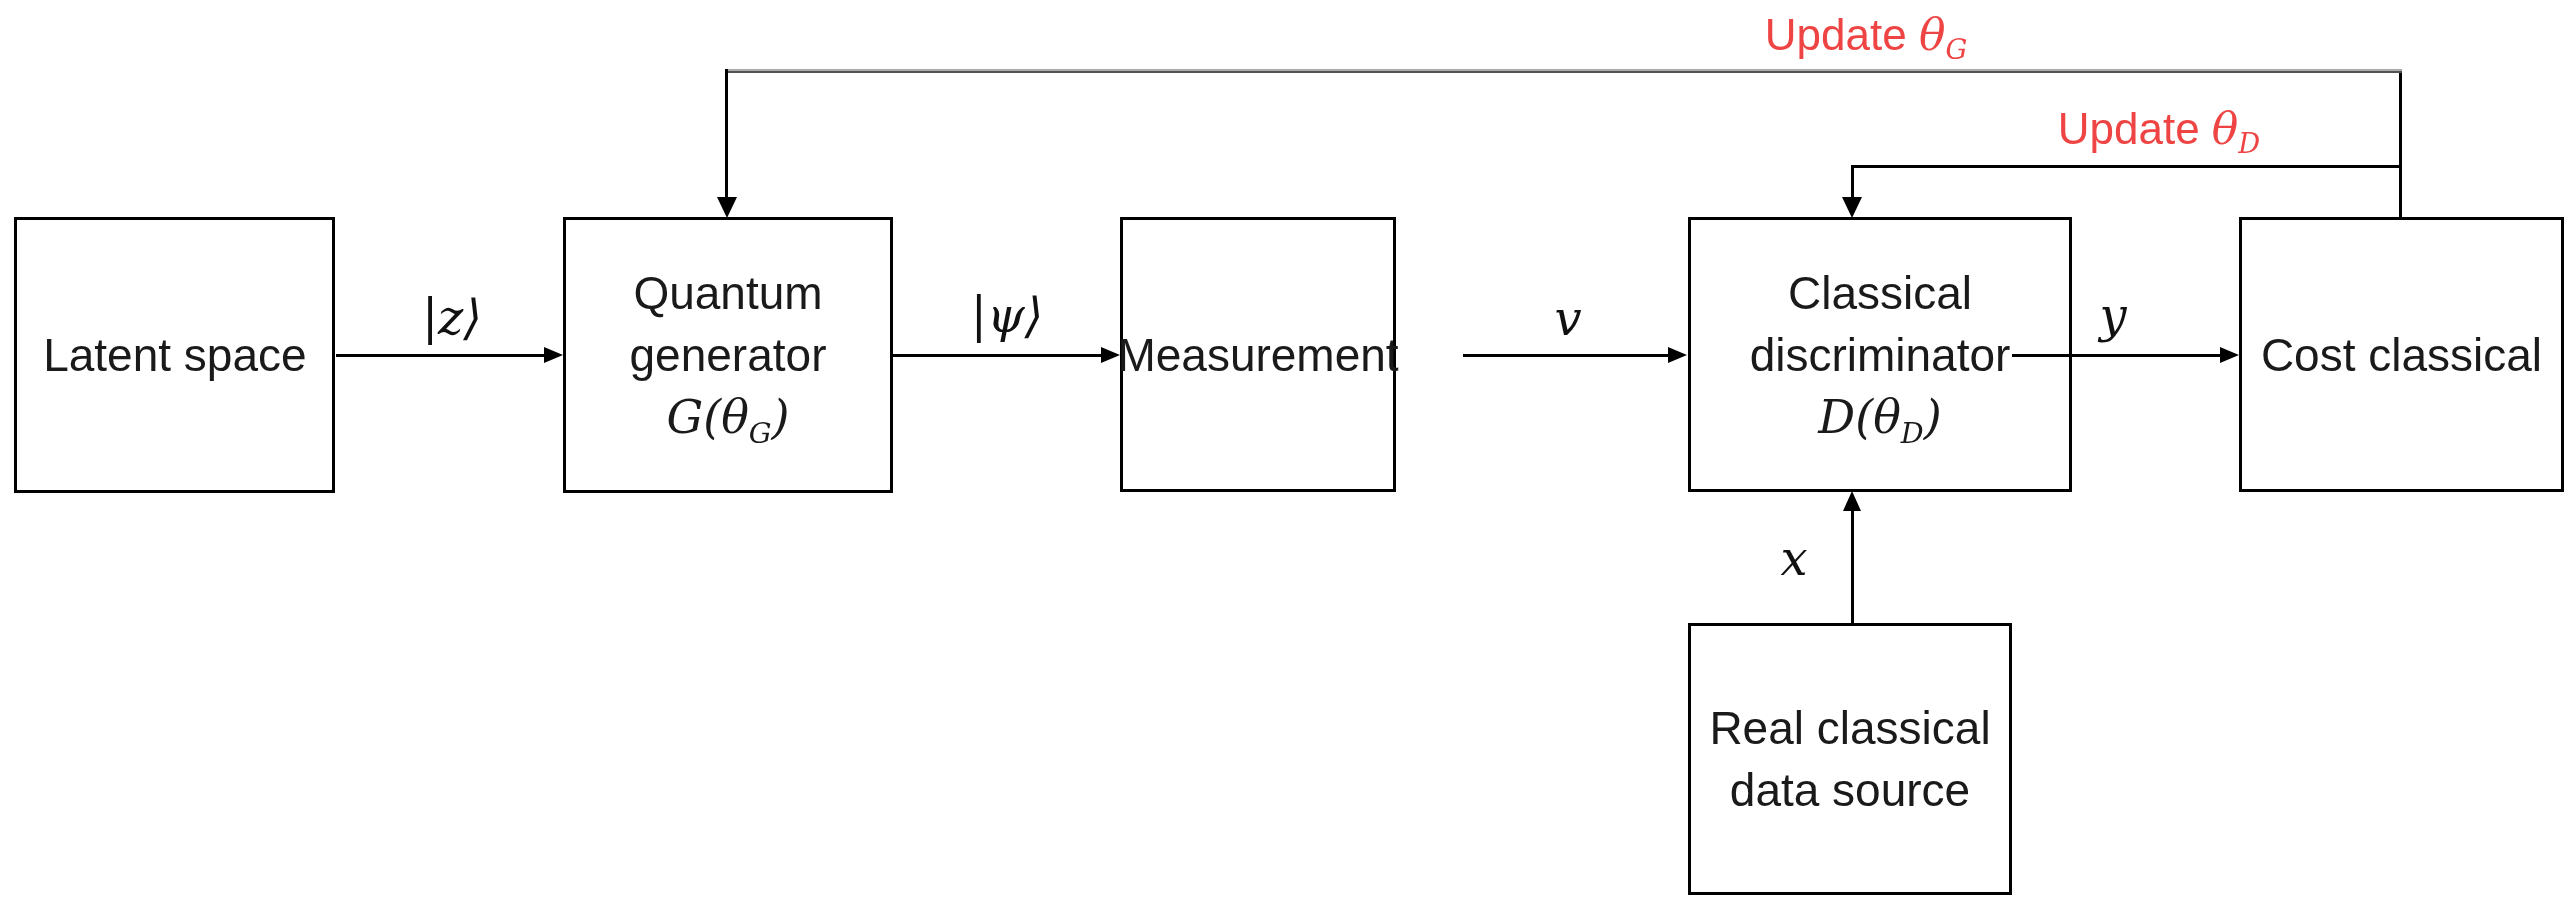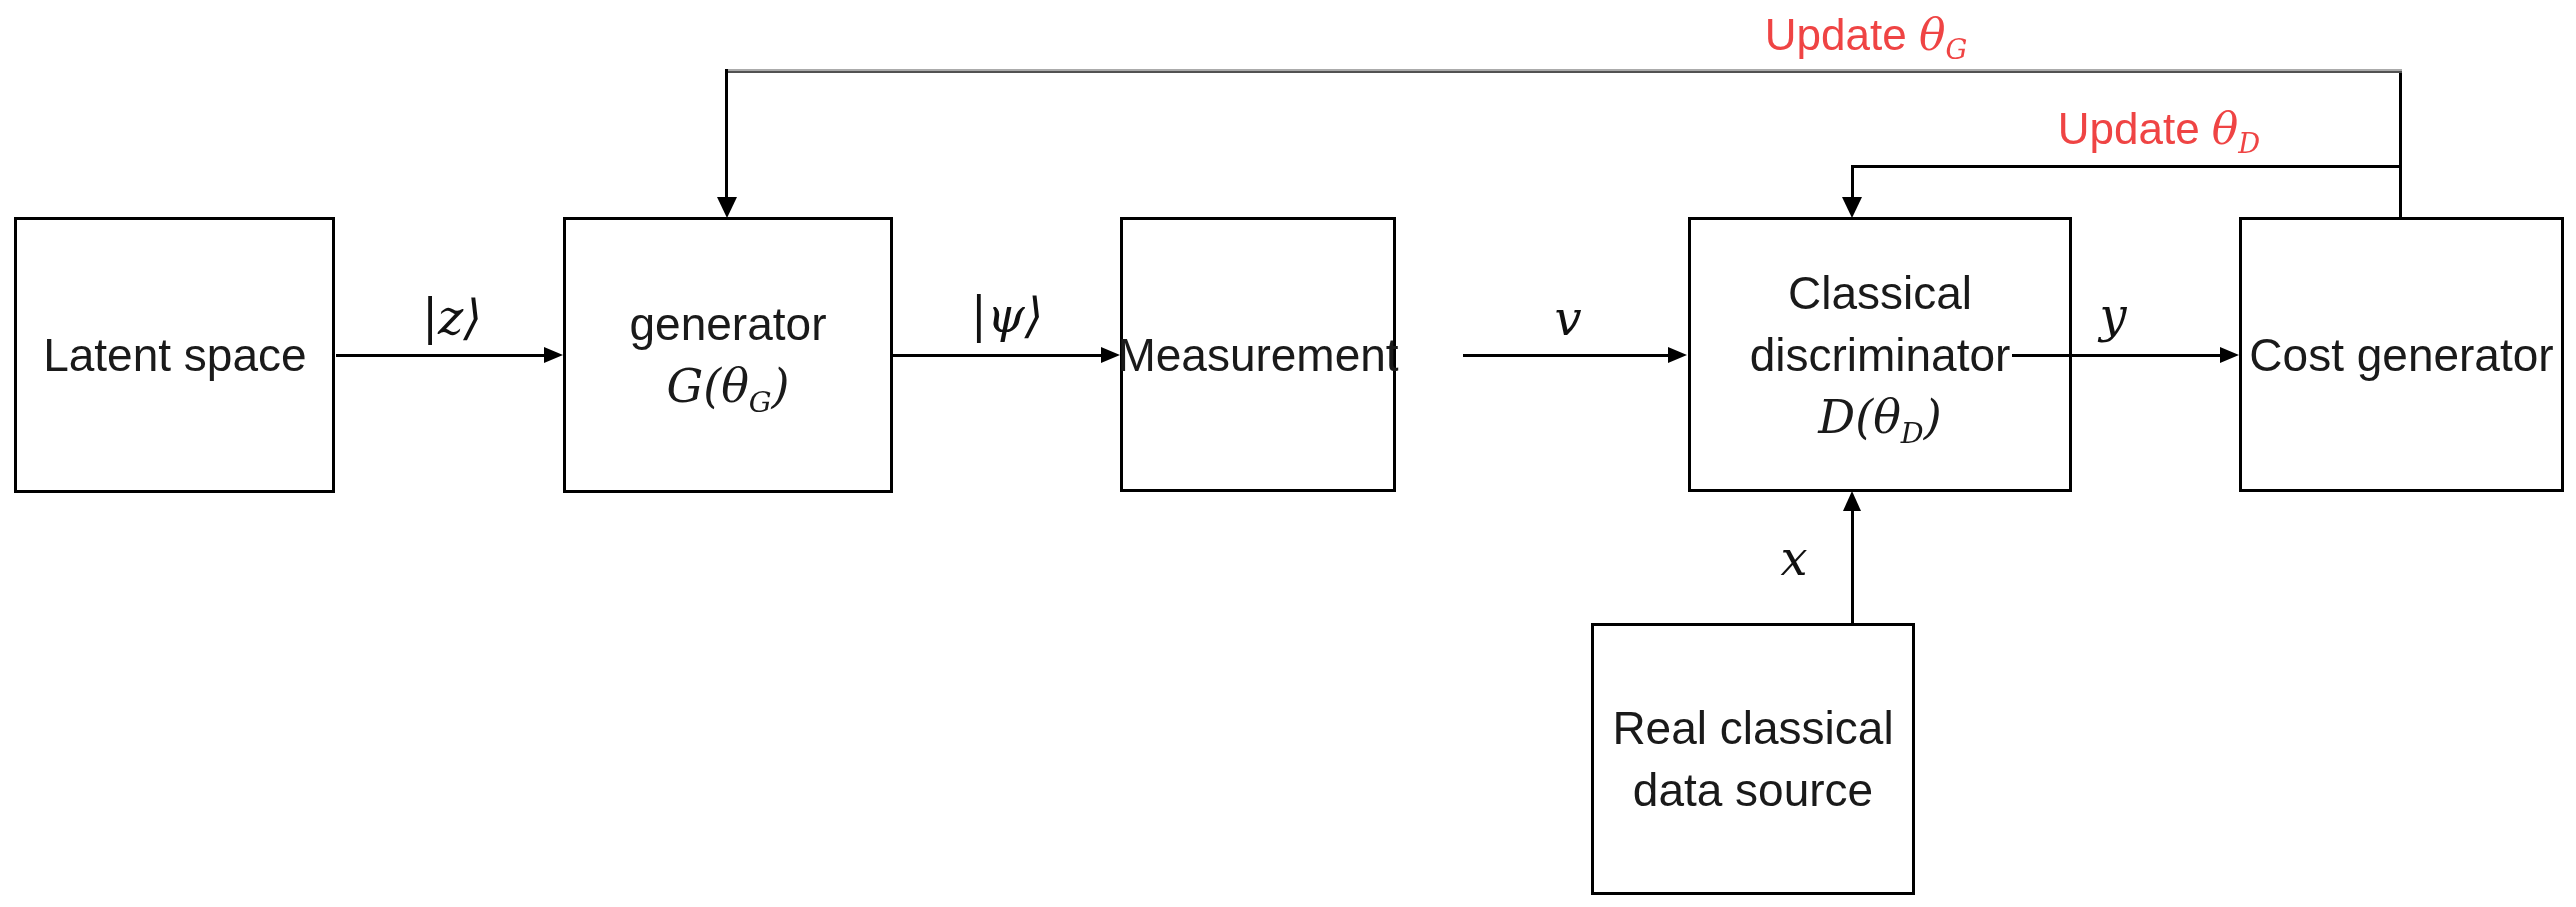--- a/index.html
+++ b/index.html
@@ -75,48 +75,49 @@
     font-size: 44px;
     white-space: nowrap;
     color: #ef4444;
   }
   
   #box-latent        { left: 14.4px;   top: 217px; width: 321px; height: 276px; }
   #box-generator     { left: 563px;  top: 217px; width: 330px; height: 276px; }
   #box-measurement   { left: 1120px; top: 217px; width: 276px; height: 275px; }
   #box-discriminator { left: 1688px; top: 217px; width: 384px; height: 275px; align-items: center; }
   #box-cost          { left: 2239px; top: 217px; width: 325px; height: 275px; }
-  #box-datasource    { left: 1591px; top: 623px; width: 324px; height: 272px; }
+  #box-datasource    { left: 1688px; top: 623px; width: 324px; height: 272px; }
 </style>
 </head>
 <body>
 
 <div id="canvas">
 
   <div class="box" id="box-latent">
     <div>Latent space</div>
   </div>
 
   <div class="box" id="box-generator">
+    <div>Quantum</div>
     <div>generator</div>
     <div class="math"><span>G(θ</span><sub>G</sub><span>)</span></div>
   </div>
 
   <div class="box" id="box-measurement">
     <div>Measurement</div>
   </div>
 
   <div class="box" id="box-discriminator">
     <div>Classical</div>
     <div>discriminator</div>
     <div class="math"><span>D(θ</span><sub>D</sub><span>)</span></div>
   </div>
 
   <div class="box" id="box-cost">
-    <div>Cost generator</div>
+    <div>Cost classical</div>
   </div>
 
   <div class="box" id="box-datasource">
     <div>Real classical</div>
     <div>data source</div>
   </div>
 
   <div class="hline" style="left:336px; top:354px; width:209px;"></div>
   <div class="arrow-right" style="left:544px; top:347px;"></div>
 

